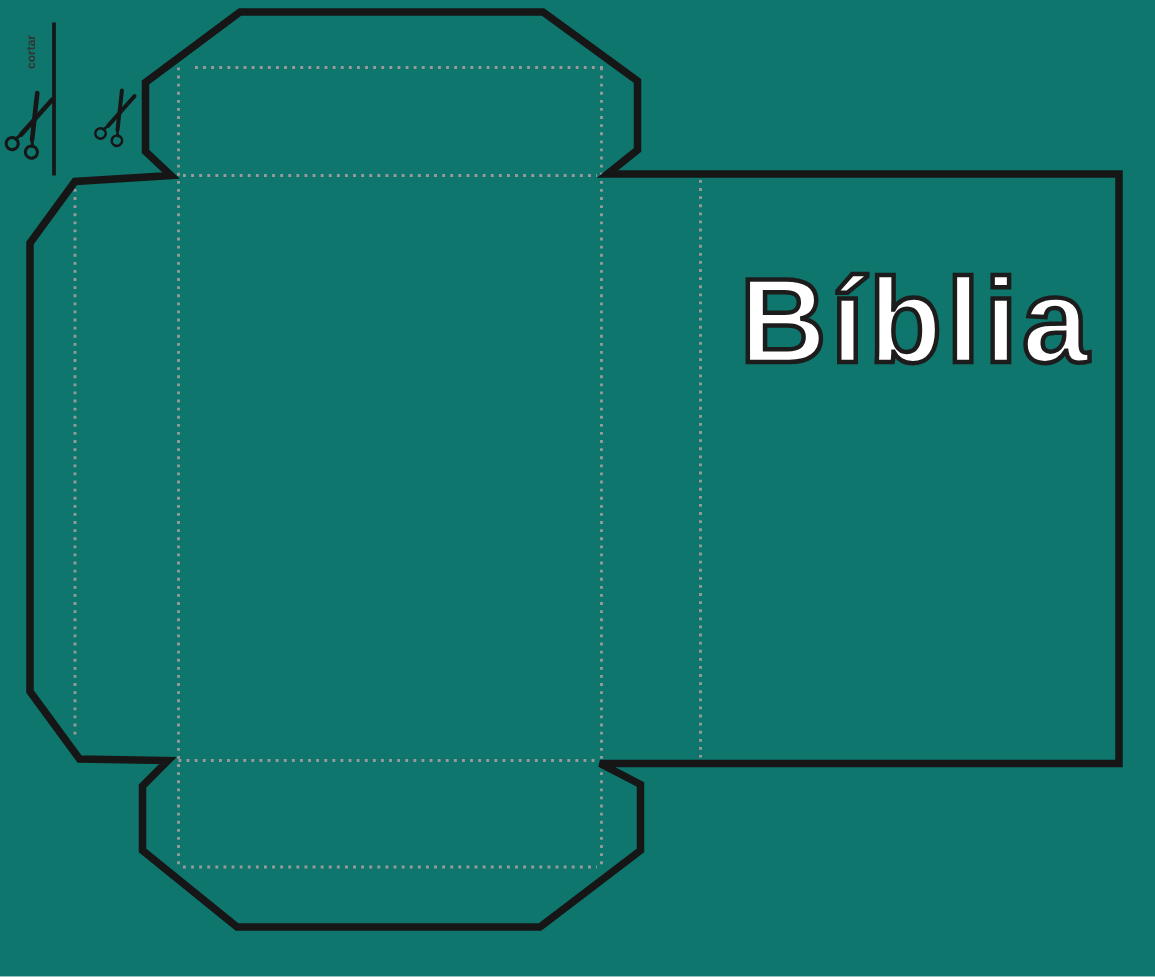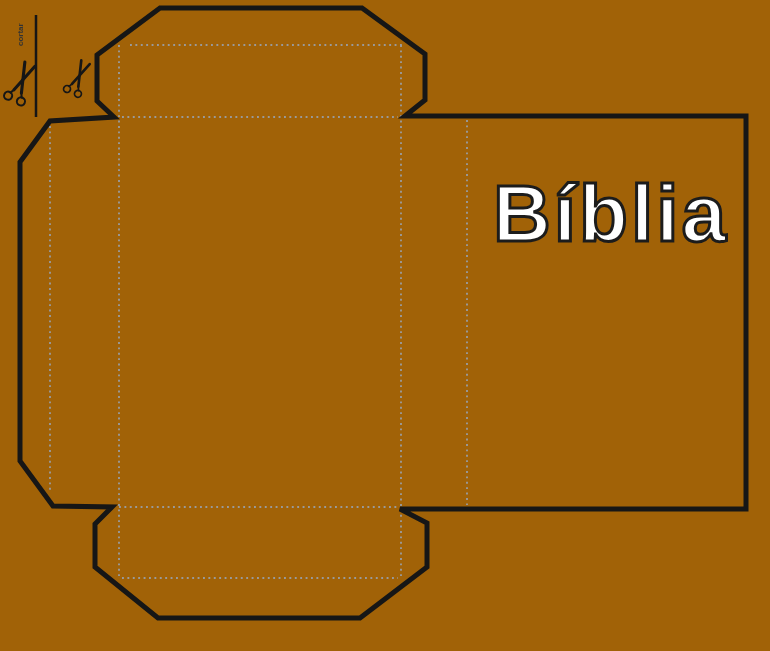--- a/index.html
+++ b/index.html
@@ -8,21 +8,21 @@
     background: #ffffff;
     width: 770px;
     height: 651px;
     overflow: hidden;
     font-family: "Liberation Sans", sans-serif;
   }
   .canvas {
     position: relative;
     width: 770px;
     height: 651px;
-    background: #a16207;
+    background: #0f766e;
   }
   svg { display: block; }
   .cover-title {
     font-family: "Liberation Sans", sans-serif;
     font-weight: bold;
     font-size: 80px;
     letter-spacing: 3px;
   }
   .cut-label {
     font-family: "Liberation Sans", sans-serif;

